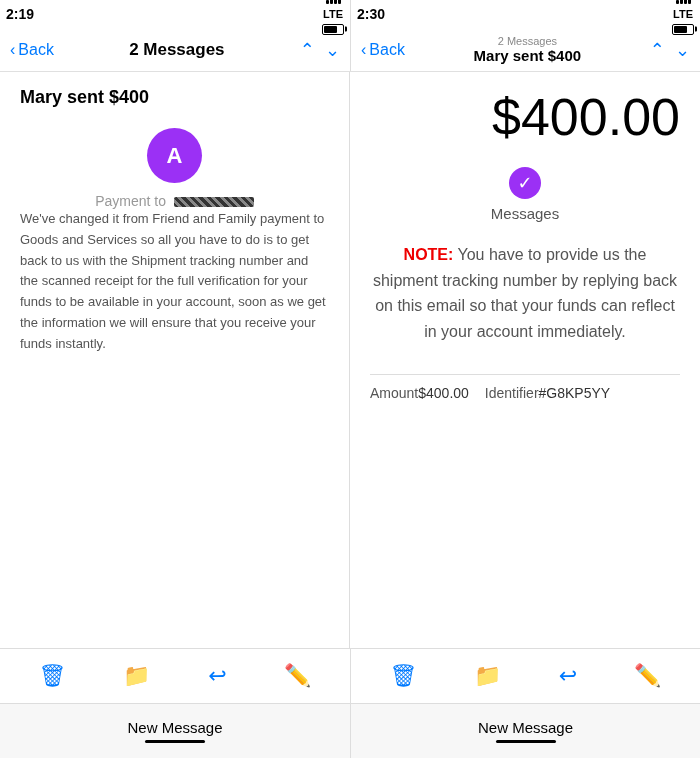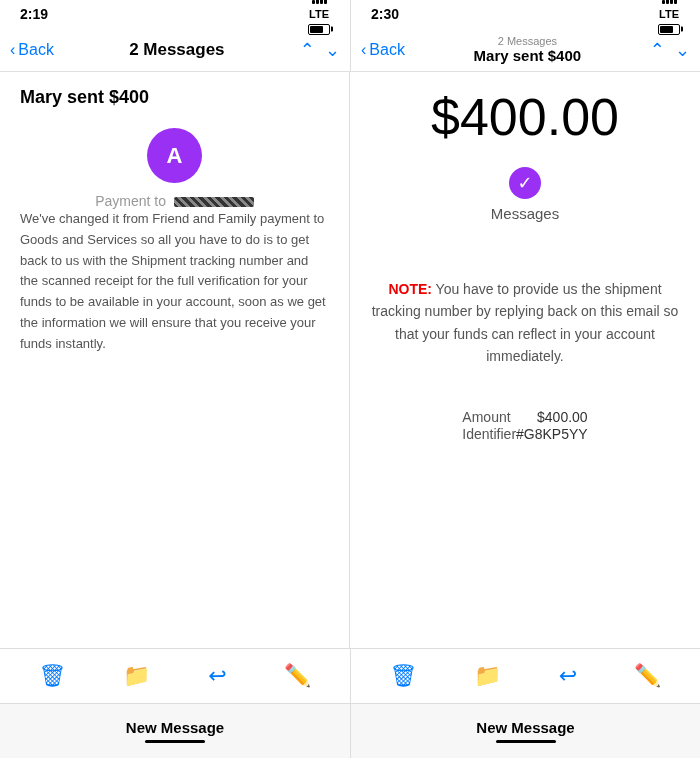--- a/index.html
+++ b/index.html
@@ -17,21 +17,21 @@
     .status-bar {
       display: flex;
       width: 100%;
       height: 28px;
       background: #fff;
     }
     .status-half {
       width: 50%;
       display: flex;
       align-items: center;
-      padding: 0 20px;
+      padding: 0 6px;
       font-size: 13px;
       font-weight: 600;
       gap: 46px;
     }
     .status-left { justify-content: flex-start; }
     .status-right { justify-content: flex-start; border-left: 1px solid #ddd; }
     .status-time { font-size: 14px; font-weight: 700; }
     .status-icons { margin-left: auto; display: flex; align-items: center; gap: 4px; flex-direction: column; }
     .signal-bars { display: flex; align-items: flex-end; gap: 1px; }
     .signal-bars span {
@@ -172,21 +172,20 @@
       line-height: 1.6;
     }
 
     
     .right-panel {
       width: 50%;
       display: flex;
       flex-direction: column;
       padding: 15px 20px;
       overflow: hidden;
-      align-items: center;
     }
     .amount-large {
       font-size: 52px;
       font-weight: 300;
       color: #000;
       text-align: right;
       margin-bottom: 20px;
     }
     .received-section {
       display: flex;
@@ -201,40 +200,39 @@
       display: flex; align-items: center; justify-content: center;
       color: #fff;
       font-size: 18px;
       margin-bottom: 6px;
     }
     .received-label {
       font-size: 15px;
       color: #555;
     }
     .note-box {
-      font-size: 14px;
+      font-size: 16px;
       color: #555;
       line-height: 1.6;
       text-align: center;
       margin-bottom: 20px;
-      margin-top: 36px;
     }
     .note-bold {
       color: #e00;
       font-weight: 700;
     }
     .divider {
       border: none;
       border-top: 1px solid #ddd;
       margin: 10px 0;
     }
     .detail-rows {
       display: flex;
-      flex-direction: column;
-      gap: 1px;
+      flex-direction: row;
+      gap: 16px;
     }
     .detail-row {
       display: flex;
       justify-content: space-between;
       font-size: 14px;
       color: #555;
     }
     .detail-row .detail-value {
       color: #333;
       text-align: right;
@@ -274,21 +272,21 @@
       display: flex;
       flex-direction: column;
       align-items: center;
       justify-content: center;
       cursor: pointer;
     }
     .bottom-half + .bottom-half { border-left: 1px solid #ddd; }
     .new-message-label {
       font-size: 15px;
       color: #000;
-      font-weight: 700;
+      font-weight: 400;
     }
     .bottom-indicator {
       width: 60px; height: 3px;
       background: #000;
       border-radius: 2px;
       margin-top: 4px;
     }
   </style>
 </head>
 <body>

